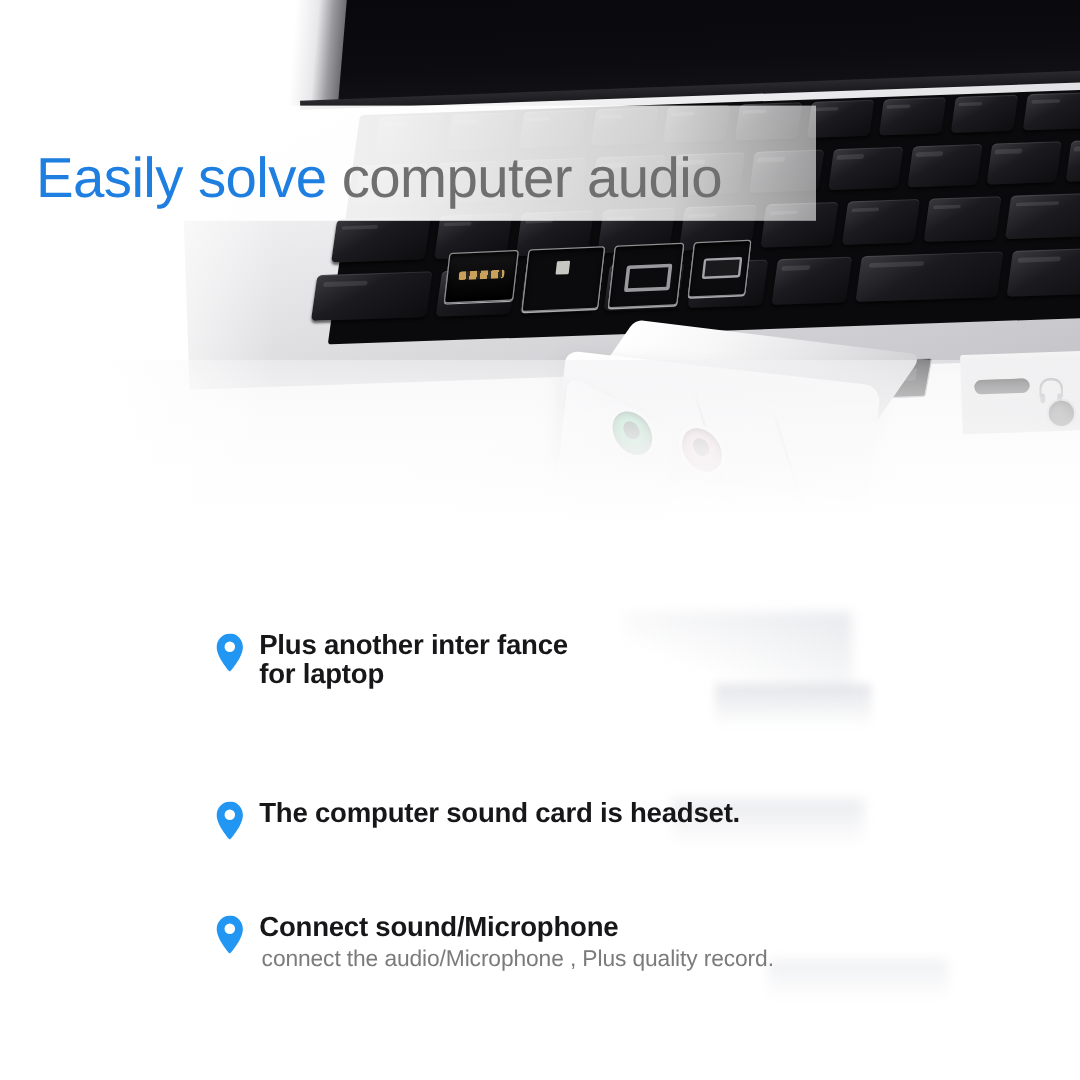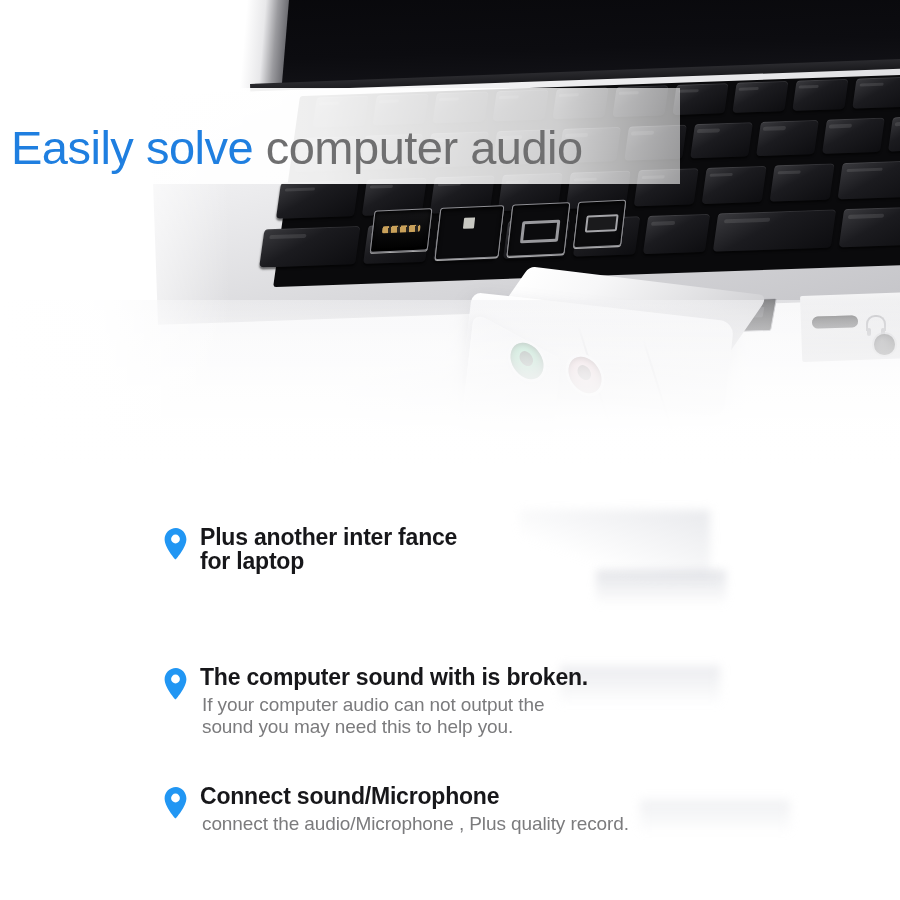--- a/index.html
+++ b/index.html
@@ -164,41 +164,41 @@
     position:absolute;left:0;top:0;width:230px;height:470px;
     background:linear-gradient(90deg,#ffffff 0%,rgba(255,255,255,.92) 45%,rgba(255,255,255,0) 100%);
   }
 
   
   .headline-panel{
     position:absolute;left:0;top:88px;width:680px;height:96px;
     background:linear-gradient(90deg,rgba(255,255,255,.99) 0%,rgba(255,255,255,.93) 48%,rgba(255,255,255,.80) 82%,rgba(255,255,255,.58) 100%);
   }
   .headline{
-    position:absolute;left:11px;top:124px;
+    position:absolute;left:30px;top:124px;
     font-size:47px;line-height:1;letter-spacing:-.5px;font-weight:400;white-space:nowrap;text-align:right;
   }
   .h-blue{color:#1f7fe0;}
   .h-gray{color:#6f6f70;}
 
   
   .features{position:absolute;left:0;top:470px;width:900px;height:430px;background:#fff;}
   .ghost1{position:absolute;left:520px;top:40px;width:190px;height:70px;
     background:linear-gradient(200deg,rgba(214,216,222,.55),rgba(255,255,255,0) 70%);filter:blur(5px);}
   .ghost2{position:absolute;left:596px;top:100px;width:130px;height:36px;
     background:linear-gradient(180deg,rgba(206,208,215,.55),rgba(255,255,255,0));filter:blur(4px);}
   .ghost3{position:absolute;left:560px;top:196px;width:160px;height:40px;
     background:linear-gradient(180deg,rgba(210,212,219,.45),rgba(255,255,255,0));filter:blur(5px);}
   .ghost4{position:absolute;left:640px;top:330px;width:150px;height:34px;
     background:linear-gradient(180deg,rgba(216,218,224,.40),rgba(255,255,255,0));filter:blur(5px);}
 
-  .feat{position:absolute;left:160px;}
+  .feat{position:absolute;left:176px;}
   .f1{top:55px;}
   .f2{top:195px;}
-  .f3{top:290px;margin-top:24px;}
+  .f3{top:290px;}
 
   .pin{position:absolute;left:4px;top:3px;width:24px;height:32px;}
   .pin svg{display:block;width:24px;height:32px;}
 
   .f-title{
     margin:0 0 0 40px;color:#17171a;font-weight:700;font-size:23px;line-height:1.05;
     letter-spacing:-.2px;white-space:pre-line;
   }
   .f-body{
     margin:5px 0 0 42px;color:#7b7b7d;font-size:19px;line-height:1.16;
@@ -315,23 +315,21 @@
 for laptop</p>
     </div>
 
     <div class="feat f2">
       <span class="pin">
         <svg viewBox="0 0 24 32">
             <path d="M12 0C5.6 0 .6 5 .6 11.3c0 8.1 9.9 19.3 10.3 19.8.3.3.9.3 1.2 0 .4-.5 10.3-11.7 10.3-19.8C22.4 5 17.4 0 12 0z" fill="#2196f3"></path>
             <circle cx="11.5" cy="11" r="4.4" fill="#ffffff"></circle>
           </svg>
       </span>
-      <p class="f-title">The computer sound with is broken.</p>
-      <p class="f-body">If your computer  audio can not output the
-sound you may need this to help you.</p>
+      <p class="f-title">The computer sound card is headset.</p>
     </div>
 
     <div class="feat f3">
       <span class="pin">
         <svg viewBox="0 0 24 32">
             <path d="M12 0C5.6 0 .6 5 .6 11.3c0 8.1 9.9 19.3 10.3 19.8.3.3.9.3 1.2 0 .4-.5 10.3-11.7 10.3-19.8C22.4 5 17.4 0 12 0z" fill="#2196f3"></path>
             <circle cx="11.5" cy="11" r="4.4" fill="#ffffff"></circle>
           </svg>
       </span>
       <p class="f-title">Connect sound/Microphone</p>

